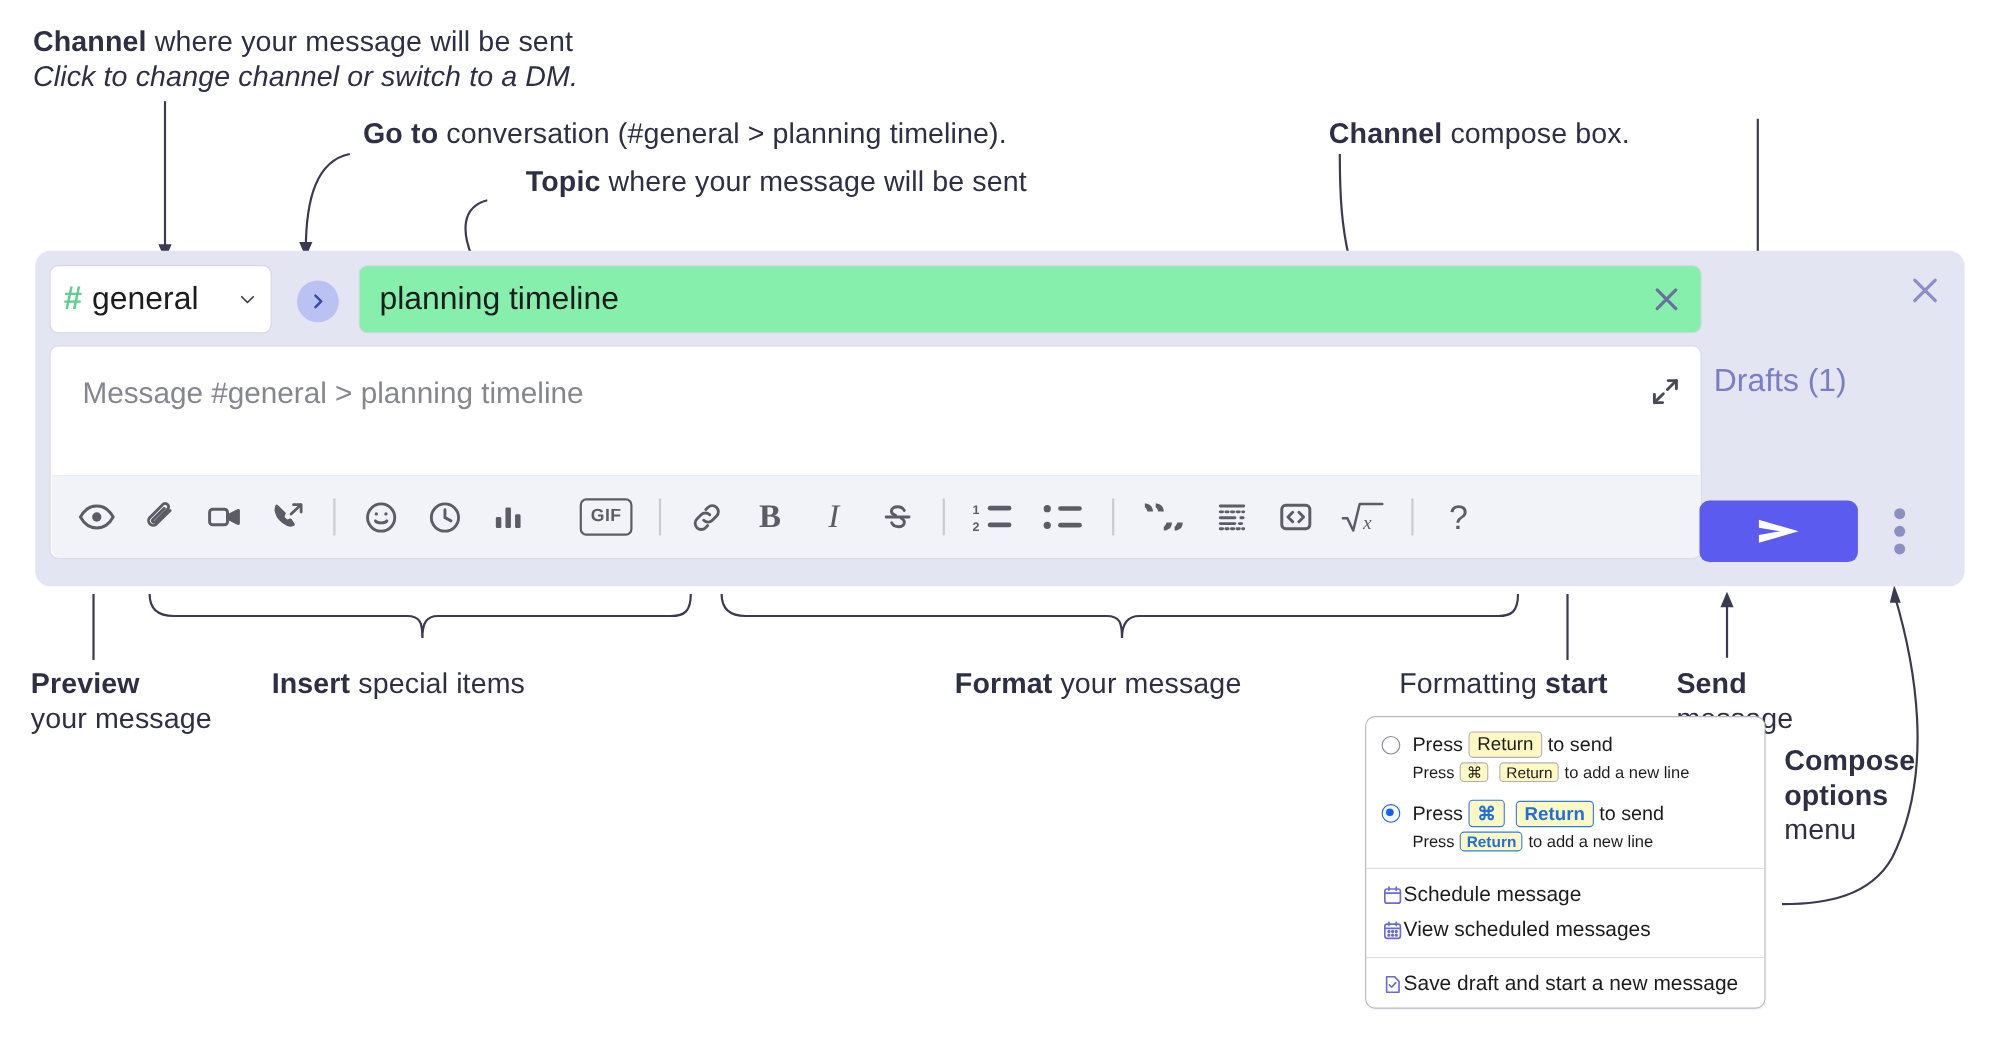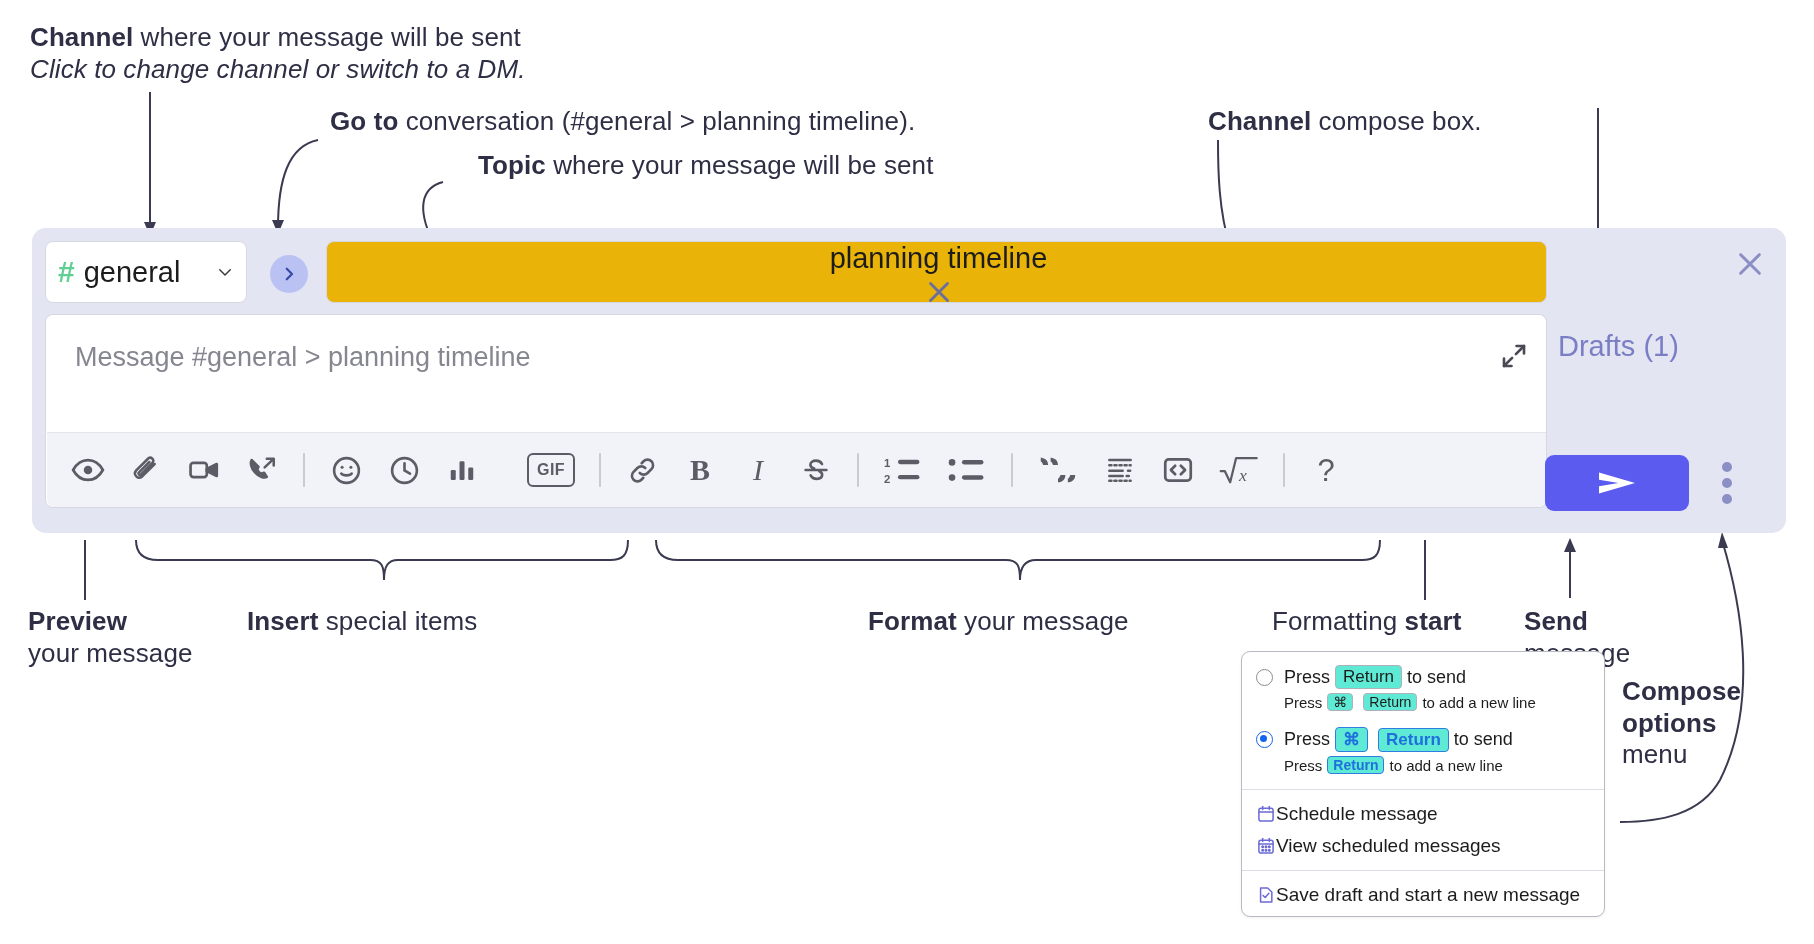--- a/index.html
+++ b/index.html
@@ -38,22 +38,22 @@
   #channel-name{font-size:29px;color:#1d1c1d;}
   .chev{margin-left:auto;width:18px;height:18px;}
 
   #goto-btn{
     position:absolute;left:225px;top:14px;width:38px;height:38px;border-radius:50%;
     background:#b9c2f3;display:flex;align-items:center;justify-content:center;
   }
 
   #topic-field{
     position:absolute;left:281px;top:0;width:1221px;height:62px;
-    background:#eab308;border:1px solid #d6d7e2;border-radius:8px;
-    display:flex;align-items:center;padding:0 14px 0 18px;box-sizing:border-box;flex-direction:column;
+    background:#86efac;border:1px solid #d6d7e2;border-radius:8px;
+    display:flex;align-items:center;padding:0 14px 0 18px;box-sizing:border-box;
   }
   #topic-value{font-size:29px;color:#1d1c1d;flex:1;}
   #topic-clear{width:34px;height:34px;flex:none;}
 
   
   #message-box{
     position:absolute;left:13px;top:86px;width:1502px;height:194px;
     background:#ffffff;border:1px solid #d6d7e2;border-radius:8px;box-sizing:border-box;
   }
   #message-placeholder{
@@ -96,21 +96,21 @@
     box-shadow:0 1px 3px rgba(0,0,0,.06);
   }
   .opt-row{display:flex;align-items:center;padding:3px 14px;font-size:18px;color:#1d1c1d;}
   .radio{width:17px;height:17px;border-radius:50%;border:1.7px solid #8a8a94;
       margin-right:11px;flex:none;box-sizing:border-box;background:#fff;}
   .radio.sel{border-color:#1264f0;background:#fff;position:relative;}
   .radio.sel:after{content:"";position:absolute;left:3px;top:3px;width:7px;height:7px;
       border-radius:50%;background:#1264f0;}
   .kbd{display:inline-flex;align-items:center;justify-content:center;
       border:1px solid #b0b0ba;border-radius:4px;padding:1px 7px;margin:0 5px;
-      font-size:17px;color:#1d1c1d;background:#5eead4;min-width:14px;}
+      font-size:17px;color:#1d1c1d;background:#fef9c3;min-width:14px;}
   .kbd.blue{border-color:#2f7de1;color:#1f6fdd;font-weight:700;}
   .kbd.sm{font-size:14px;padding:0 5px;}
   .opt-sub{display:flex;align-items:center;padding:1px 14px 7px 42px;font-size:15px;color:#1d1c1d;}
   .menu-div{height:1px;background:#ddddE3;margin:8px 0;}
   .menu-item{display:flex;align-items:center;padding:5px 14px;font-size:19px;color:#1d1c1d;}
   .mi-icon{width:20px;height:20px;flex:none;color:#6b6bd6;}
 
   
   svg.lines{position:absolute;left:0;top:0;width:1814px;height:944px;pointer-events:none;}
 </style>

